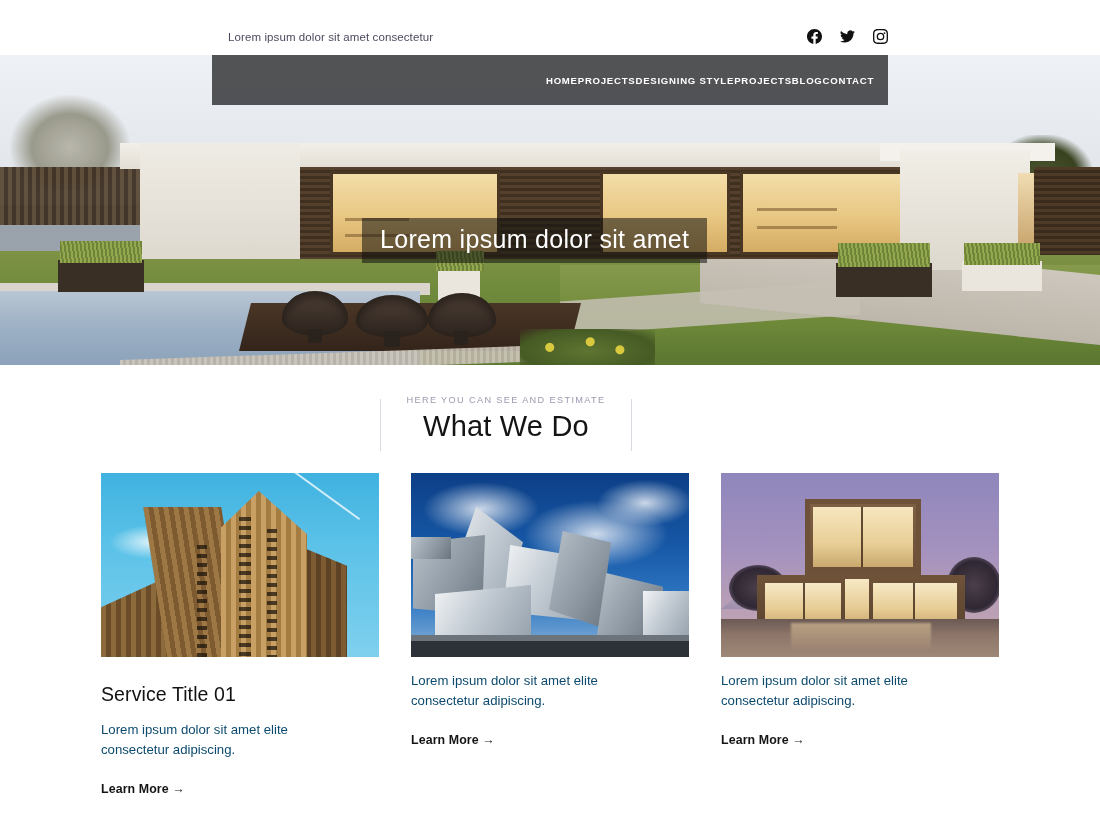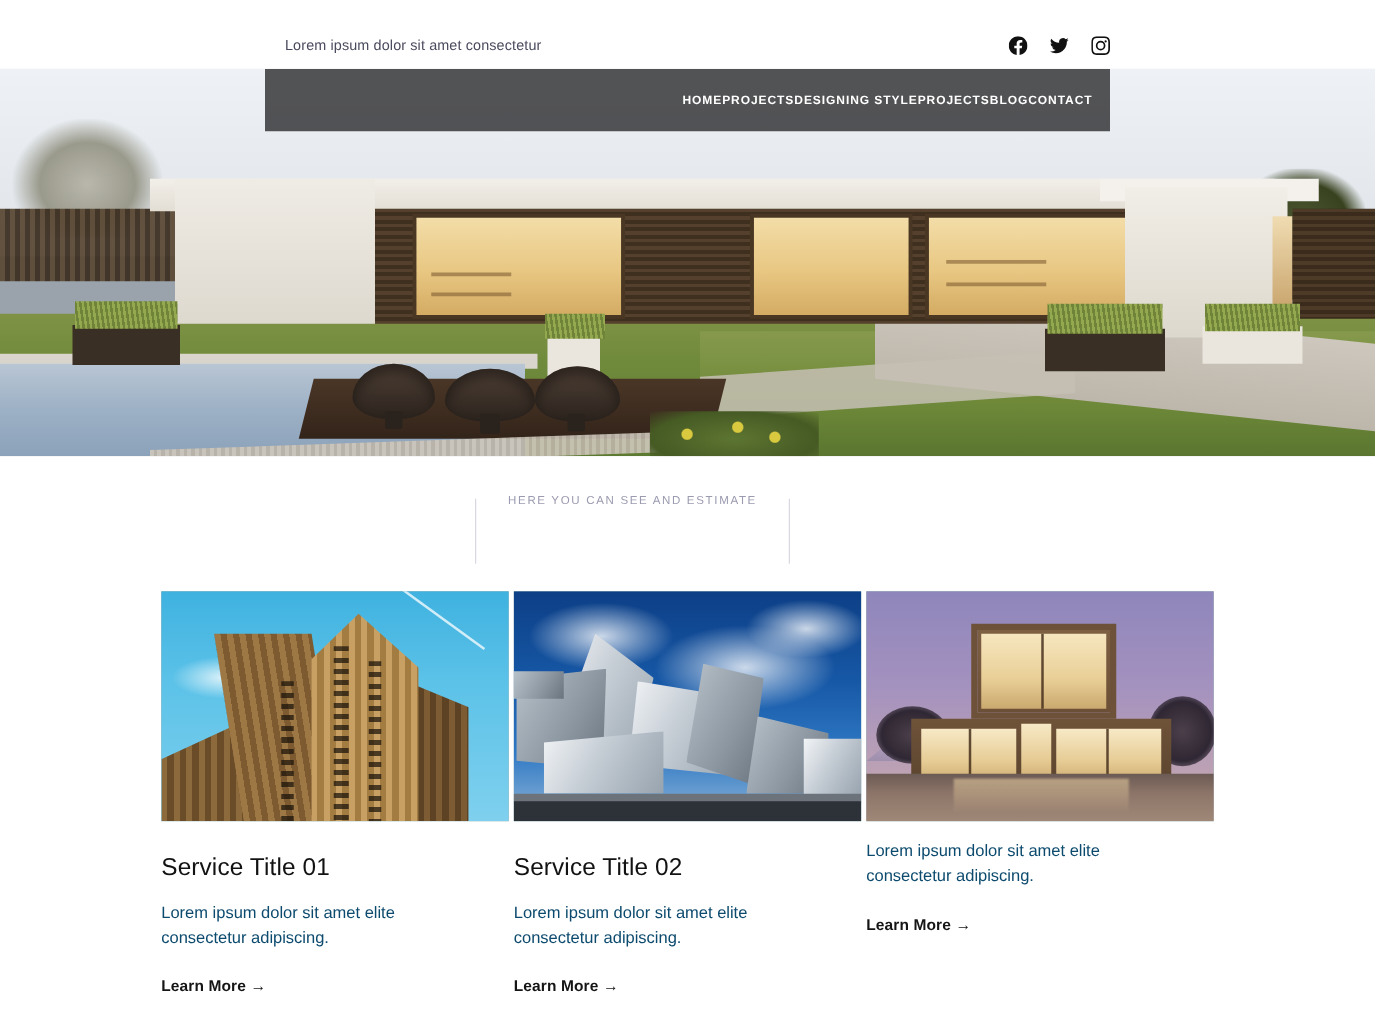--- a/index.html
+++ b/index.html
@@ -249,21 +249,21 @@
   .sec-head-inner::after { right: 0; }
   .sec-kicker {
     font-size: 9.2px; letter-spacing: 1.35px; color: #9a9ab0;
     text-transform: uppercase; margin-bottom: 5px;
   }
   .sec-title {
     font-size: 29px; font-weight: 400; color: #141414; letter-spacing: .2px;
   }
   .cards-wrap {
     position: absolute; left: 0; top: 108px; width: 1100px;
-    display: flex; justify-content: center; gap: 4px;
+    display: flex; justify-content: center; gap: 32px;
   }
   .card { width: 278px; }
   .card-img {
     position: relative; width: 278px; height: 184px; overflow: hidden;
     background: #8aa;
   }
   .card-title {
     margin-top: 26px; font-size: 19.5px; font-weight: 400; color: #121212;
     letter-spacing: .1px;
   }
@@ -439,27 +439,29 @@
     <nav class="nav">
       <a>HOME</a>
       <a>PROJECTS</a>
       <a>DESIGNING STYLE</a>
       <a>PROJECTS</a>
       <a>BLOG</a>
       <a>CONTACT</a>
     </nav>
   </div>
 
+  <div class="hero-caption">Lorem ipsum dolor sit amet</div>
 
 </div>
 
 <div class="section">
   <div class="sec-head">
     <div class="sec-head-inner">
       <div class="sec-kicker">HERE YOU CAN SEE AND ESTIMATE</div>
+      <div class="sec-title">What We Do</div>
     </div>
   </div>
 
   <div class="cards-wrap">
 
     <div class="card">
       <div class="card-img">
         <div class="sky1"></div>
         <div class="cloud1"></div>
         <div class="contrail"></div>
@@ -486,21 +488,20 @@
         <div class="sail d" style="left:2px;top:62px;width:72px;height:80px;clip-path:polygon(0 10%,100% 0,96% 100%,0 92%);"></div>
         <div class="sail" style="left:92px;top:72px;width:90px;height:76px;clip-path:polygon(8% 0,100% 18%,100% 100%,0 88%);"></div>
         <div class="sail d" style="left:138px;top:58px;width:62px;height:96px;clip-path:polygon(22% 0,100% 12%,82% 100%,0 82%);"></div>
         <div class="sail" style="left:24px;top:112px;width:96px;height:50px;clip-path:polygon(0 18%,100% 0,100% 100%,0 100%);"></div>
         <div class="sail d" style="left:186px;top:100px;width:66px;height:62px;clip-path:polygon(14% 0,100% 22%,100% 100%,0 100%);"></div>
         <div class="sail" style="left:232px;top:118px;width:46px;height:46px;"></div>
         <div class="sail d" style="left:0px;top:64px;width:40px;height:22px;"></div>
         <div class="kerb2"></div>
         <div class="ground2"></div>
       </div>
-      <div class="card-title">Service Title 02</div>
       <div class="card-desc">Lorem ipsum dolor sit amet elite consectetur adipiscing.</div>
       <div class="card-link">Learn More →</div>
     </div>
 
     <div class="card">
       <div class="card-img">
         <div class="sky3"></div>
         <div class="mtn3"></div>
         <div class="tree3" style="left:8px;top:92px;width:58px;height:46px;"></div>
         <div class="tree3" style="left:226px;top:84px;width:54px;height:56px;"></div>

